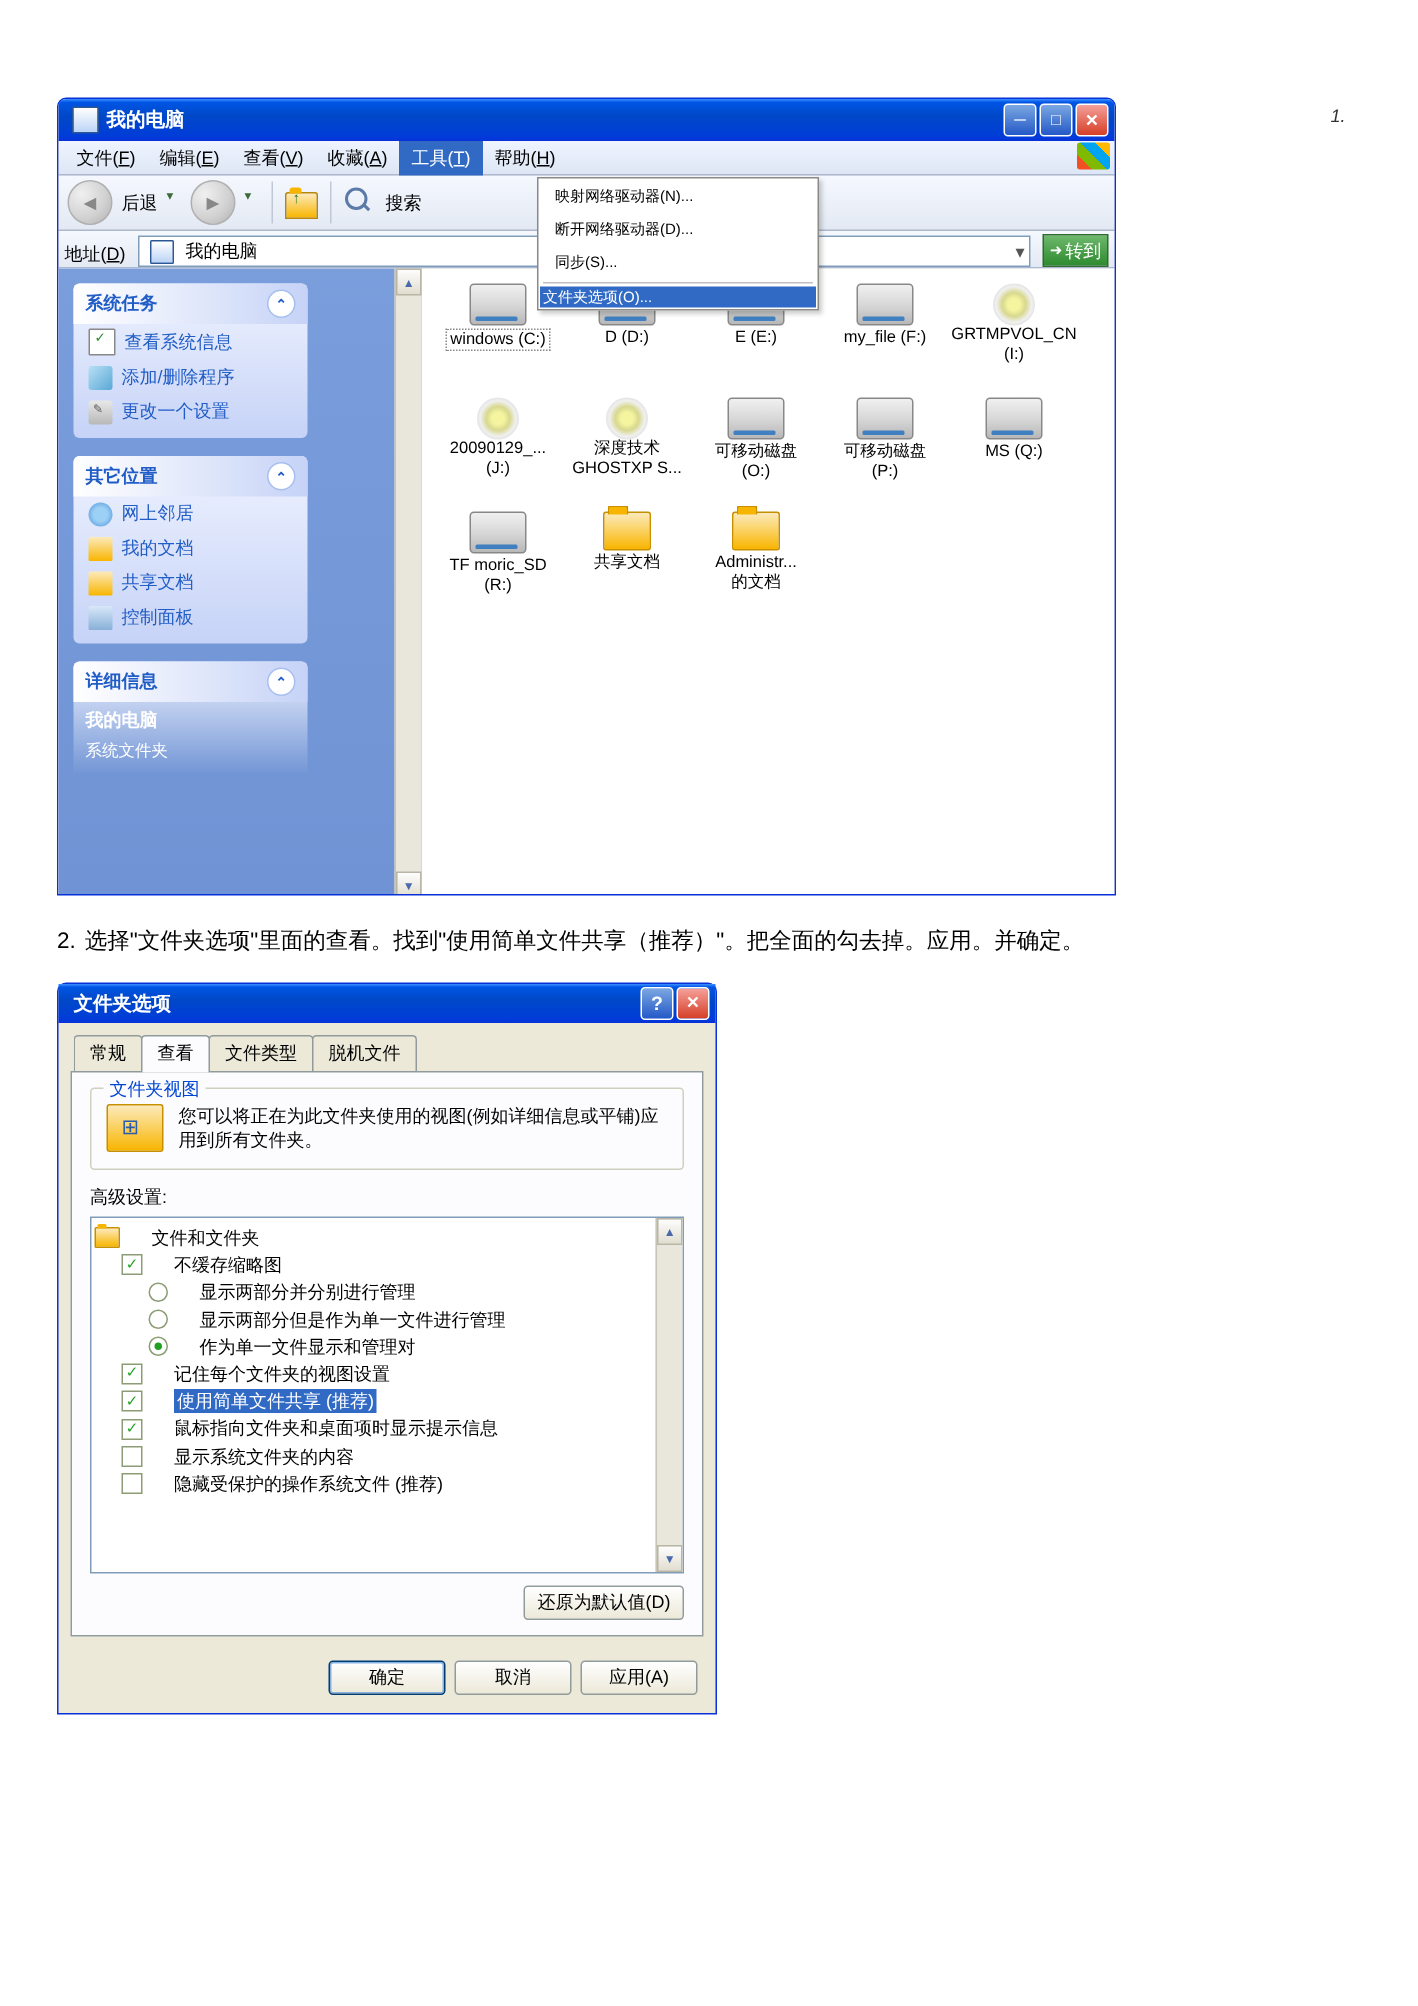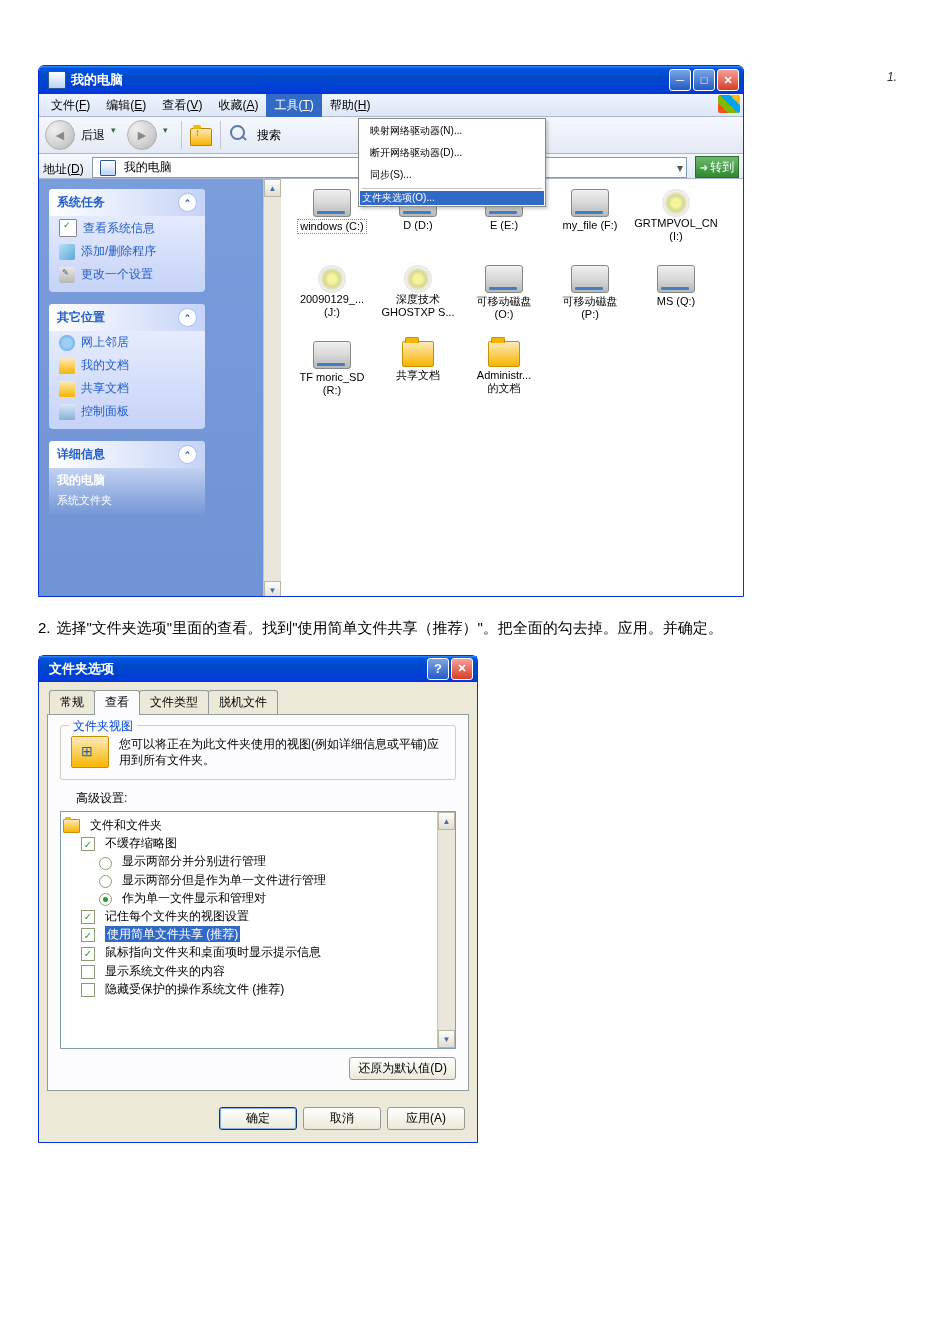--- a/index.html
+++ b/index.html
@@ -86,24 +86,24 @@
   .grp{border:1px solid #d0d0bf;border-radius:3px;padding:10px 10px 10px 10px;position:relative;margin-bottom:10px}
   .grplbl{position:absolute;top:-8px;left:8px;background:#fcfcfe;padding:0 4px;color:#0046d5}
   .grpflex{display:flex;gap:10px;align-items:flex-start}
   .grpico{width:36px;height:30px}
   .infold{background:linear-gradient(to bottom,#fceabb,#f8b500);border:1px solid #c89000;border-radius:2px;position:relative}
   .infold::after{content:'⊞';position:absolute;top:6px;left:9px;font-size:14px;color:#2a5cab}
   .grptxt{flex:1;line-height:1.4}
   .btnrow{margin-top:8px;display:flex;gap:6px}
   .btn{padding:2px 8px;border:1px solid #919b9c;background:linear-gradient(to bottom,#fff,#ece9d8);border-radius:3px;font-size:12px;cursor:default;min-width:60px;text-align:center}
   .btn.def{border:1px solid #003c74;box-shadow:0 0 0 1px #88b0e0 inset}
-  .advlbl{margin:10px 0 4px 16px}
+  .advlbl{margin:10px 0 4px 0}
   .tree{border:1px solid #7f9db9;background:#fff;height:228px;padding:4px 2px;position:relative;overflow:hidden}
   .tscroll{position:absolute;right:0;top:0;width:17px;height:100%;background:#e9e7db;border-left:1px solid #c7c5b8}
-  .tnode{display:flex;align-items:flex-end;gap:10px;padding:1px 0;line-height:1.35}
+  .tnode{display:flex;align-items:center;gap:21px;padding:1px 0;line-height:1.35}
   .ind1{padding-left:18px}.ind2{padding-left:36px}
   .tfold{width:15px;height:12px;background:linear-gradient(to bottom,#fceabb,#f8b500);border:1px solid #c89000;border-radius:1px;flex:0 0 15px;position:relative}
   .tfold::before{content:'';position:absolute;top:-3px;left:1px;width:6px;height:3px;background:#f8b500;border-radius:1px 1px 0 0}
   .chk{width:12px;height:12px;border:1px solid #8c9c75;background:#fff;flex:0 0 12px;display:flex;align-items:center;justify-content:center;font-size:10px;color:#21a121}
   .rdo{width:11px;height:11px;border:1px solid #8c9c75;border-radius:50%;background:#fff;flex:0 0 11px;display:flex;align-items:center;justify-content:center}
   .rdo.sel::after{content:'';width:5px;height:5px;background:#21a121;border-radius:50%}
   .hl{background:#316ac5;color:#fff;padding:0 2px}
   .restrow{text-align:right;margin-top:8px}
   .dlgfoot{display:flex;justify-content:flex-end;gap:6px;padding:8px 12px 12px}
 </style>

